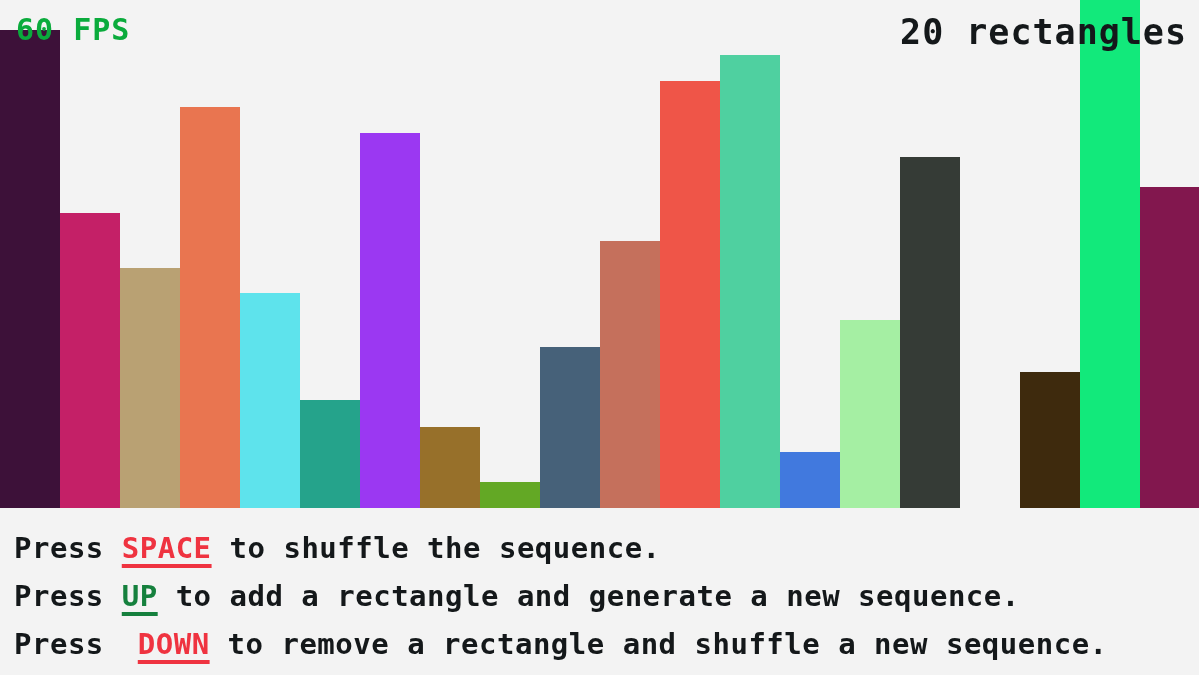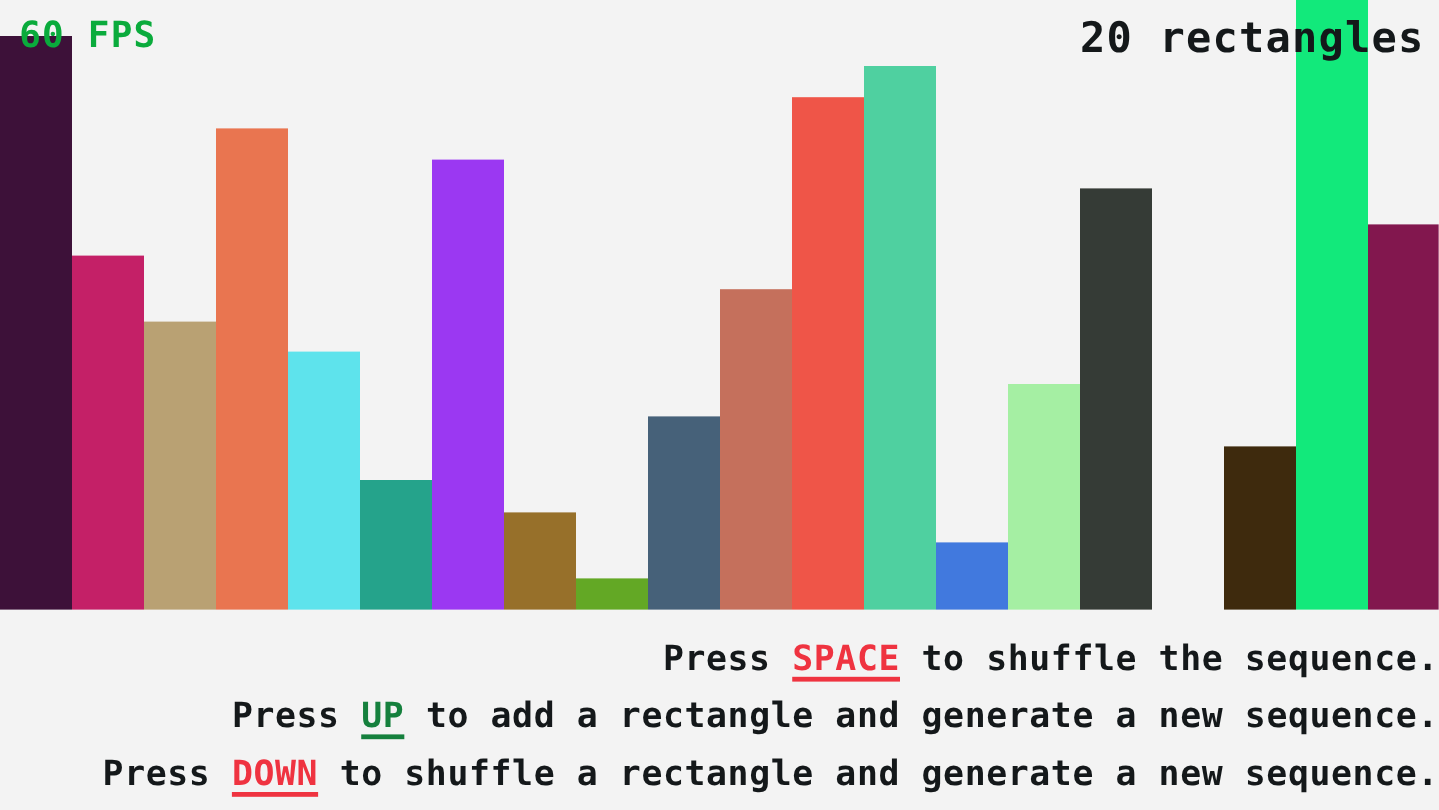--- a/index.html
+++ b/index.html
@@ -73,21 +73,21 @@
   .key {
     color: #ef3340;
     text-decoration: underline;
     text-decoration-thickness: 4px;
     text-underline-offset: 6px;
   }
 </style>
 </head>
 <body>
 
-<div id="app" style="background: rgb(243, 243, 243); text-align: right;">
+<div id="app" style="background: rgb(243, 243, 243);">
 
   <div id="chart">
       <div class="bar" style="left: 0px; width: 60px; height: 478px; background: rgb(61, 17, 57);"></div>
       <div class="bar" style="left: 60px; width: 60px; height: 295px; background: rgb(196, 32, 103);"></div>
       <div class="bar" style="left: 120px; width: 60px; height: 240px; background: rgb(185, 161, 115);"></div>
       <div class="bar" style="left: 180px; width: 60px; height: 401px; background: rgb(233, 117, 80);"></div>
       <div class="bar" style="left: 240px; width: 60px; height: 215px; background: rgb(94, 227, 236);"></div>
       <div class="bar" style="left: 300px; width: 60px; height: 108px; background: rgb(37, 163, 139);"></div>
       <div class="bar" style="left: 360px; width: 60px; height: 375px; background: rgb(155, 56, 242);"></div>
       <div class="bar" style="left: 420px; width: 60px; height: 81px; background: rgb(151, 112, 42);"></div>
@@ -108,17 +108,17 @@
   <div id="rect-count" style="color: rgb(20, 24, 26);">20 rectangles</div>
 
   <div id="instructions" style="background: rgb(243, 243, 243);">
     <div class="instruction-line">
       <span>Press </span><span class="key" style="color: rgb(239, 51, 64);">SPACE</span><span> to shuffle the sequence.</span>
     </div>
     <div class="instruction-line">
       <span>Press </span><span class="key" style="color: #15803d;">UP</span><span> to add a rectangle and generate a new sequence.</span>
     </div>
     <div class="instruction-line">
-      <span>Press </span><span class="key" style="color: rgb(239, 51, 64);">DOWN</span><span> to shuffle a rectangle and generate a new sequence.</span>
+      <span>Press </span><span class="key" style="color: rgb(239, 51, 64); margin-left: 16px;">DOWN</span><span> to remove a rectangle and shuffle a new sequence.</span>
     </div>
   </div>
 
 </div>
 
 </body></html>

